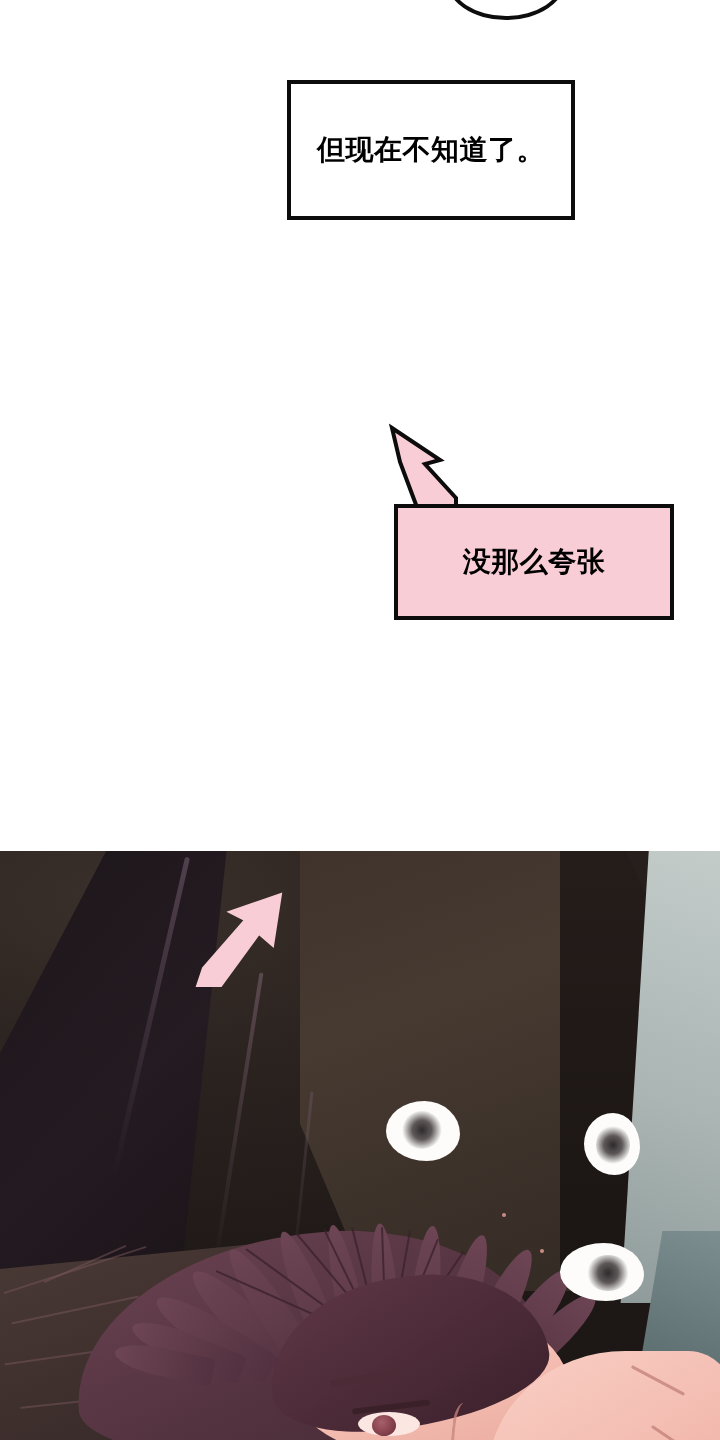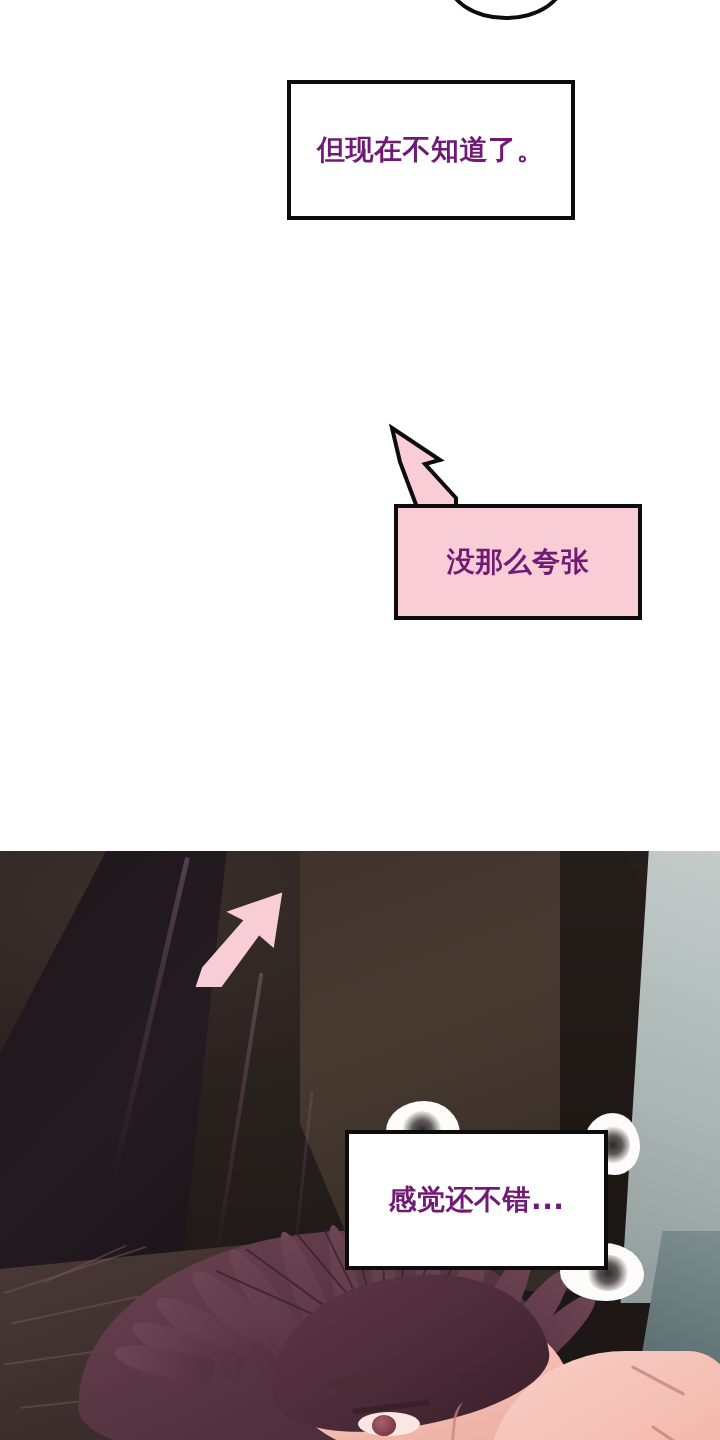--- a/index.html
+++ b/index.html
@@ -179,33 +179,33 @@
 
   
   .box {
     position: absolute;
     box-sizing: border-box;
     border: 4px solid #0c0c0c;
     display: flex;
     align-items: center;
     justify-content: center;
     line-height: 1.30;
-    color: #701a75;
+    color: #000000;
     font-weight: 700;
     text-align: center;
     letter-spacing: .5px;
   }
   .box.white { background: #ffffff; }
   .box.pink  { background: #f8cdd6; }
   .box-text { display: block; white-space: pre-line; }
 
   
   #box-but-now-unknown { left: 287px; top: 80px;  width: 288px; height: 140px; font-size: 28px; }
   #box-agent-begging   { left: 83px;  top: 276px; width: 288px; height: 152px; font-size: 28px; }
-  #box-not-that-much   { left: 394px; top: 504px; width: 248px; height: 116px; font-size: 28px; }
+  #box-not-that-much   { left: 394px; top: 504px; width: 280px; height: 116px; font-size: 28px; }
   #box-clinging        { left: 260px; top: 700px; width: 308px; height: 198px; font-size: 28px; }
   #box-this-really-not { left: 51px;  top: 952px; width: 208px; height: 100px; font-size: 26px; }
   #box-feels-good      { left: 345px; top: 1130px;width: 263px; height: 140px; font-size: 28px; }
 
   
   .arrow-svg { position: absolute; pointer-events: none; }
   #arrow-to-agent-begging { left: 378px; top: 420px; }
   #arrow-to-clinging      { left: 175px; top: 890px; }
 
   
@@ -313,17 +313,14 @@
     <span class="box-text">但现在不知道了。</span>
   </div>
 
 
   <div class="box pink" id="box-not-that-much">
     <span class="box-text">没那么夸张</span>
   </div>
 
 
 
-  <div class="box white" id="box-feels-good">
-    <span class="box-text">感觉还不错...</span>
-  </div>
 
 </div>
 
 </body></html>

